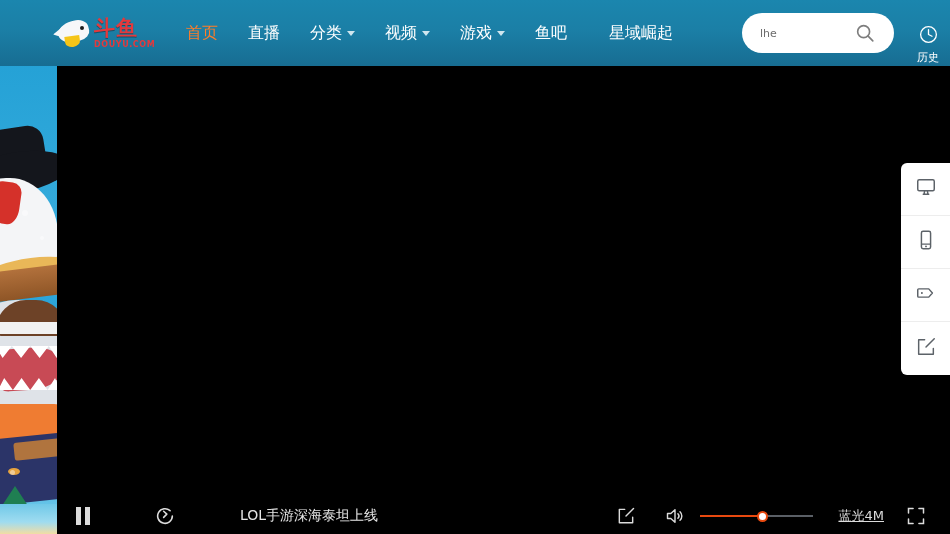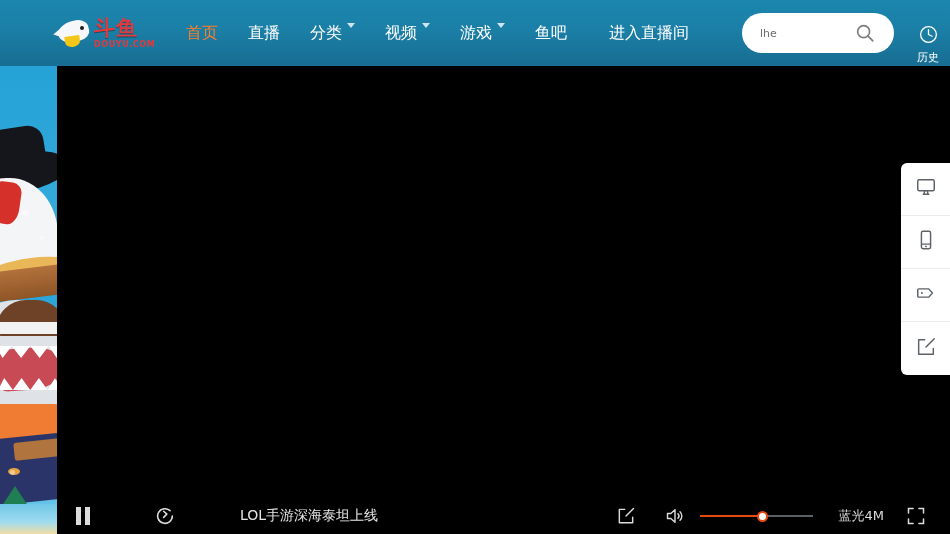--- a/index.html
+++ b/index.html
@@ -159,21 +159,21 @@
     letter-spacing:1px; text-shadow:0 1px 0 rgba(0,0,0,.35);
   }
   .logo-en {
     display:block; font-size:8px; font-weight:bold; color:#e4393c;
     letter-spacing:.6px; margin-top:2px;
   }
 
   .navlinks { display:flex; align-items:center; margin-left:20px; }
   .navlink {
     color:#fff; font-size:16px; padding:0 15px; cursor:pointer;
-    white-space:nowrap; display:flex; 
+    white-space:nowrap; display:flex; align-items:center;
   }
   .navlink.active { color:#ff7d28; }
   .caret {
     display:inline-block; margin-left:5px;
     border-left:4px solid transparent; border-right:4px solid transparent;
     border-top:5px solid #cfe6ef;
   }
 
   .searchbox {
     position:absolute; left:742px; top:13px; width:152px; height:40px;
@@ -232,21 +232,21 @@
     position:relative; margin-left:14px; width:113px; height:14px;
     display:flex; align-items:center; cursor:pointer;
   }
   .vol-track { position:absolute; left:0; top:6px; width:113px; height:2px; background:#5a5f66; }
   .vol-fill  { position:absolute; left:0; top:6px; height:2px; background:#e8490f; }
   .vol-knob  {
     position:absolute; top:2px; width:11px; height:11px; border-radius:50%;
     background:#fff; border:2px solid #e8490f; transform:translateX(-5px);
   }
   .quality {
-    margin-left:26px; color:#dcdcdc; font-size:13px; white-space:nowrap; cursor:pointer;
+    margin-left:26px; color:#dcdcdc; font-size:13px; white-space:nowrap; cursor:pointer;text-decoration:underline;
   }
   .fullscreen-icon { margin-left:22px; margin-right:24px; width:20px; height:20px; cursor:pointer; }
 
   
   #toolpanel {
     position:absolute; left:901px; top:163px; width:49px; height:212px;
     background:#fff; border-radius:6px 0 0 6px;
     box-shadow:-2px 0 6px rgba(0,0,0,.25);
     z-index:30; overflow:hidden;
   }
@@ -320,21 +320,21 @@
         <i class="caret"></i>
       </div>
       <div class="navlink">
         <span>游戏</span>
         <i class="caret"></i>
       </div>
       <div class="navlink">
         <span>鱼吧</span>
       </div>
       <div class="navlink" style="padding-left:27px;">
-        <span>进入直播间</span>
+        <span>星域崛起</span>
       </div>
     </div>
 
     <div class="searchbox">
       <input class="search-input" type="text" value="lhe" style="">
       <span class="search-icon">
         <svg viewBox="0 0 24 24" width="22" height="22" fill="none" stroke="#7d7d7d" stroke-width="1.8">
           <circle cx="10.5" cy="10.5" r="6.5"></circle>
           <line x1="15.4" y1="15.4" x2="20.5" y2="20.5" stroke-linecap="round"></line>
         </svg>

